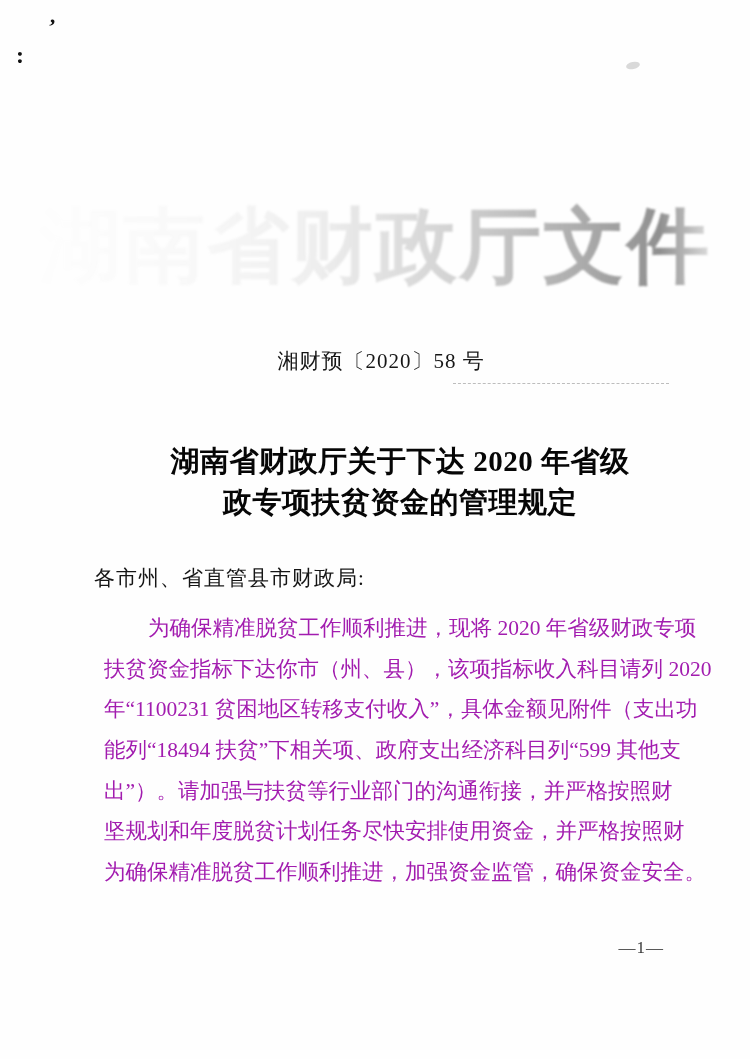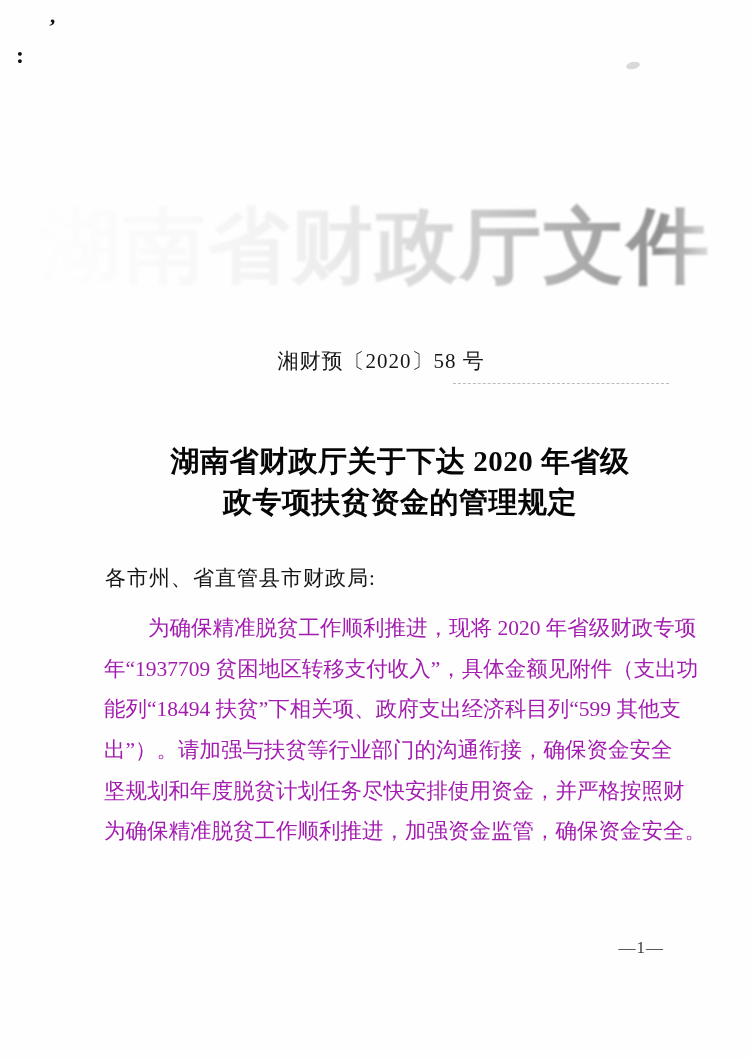--- a/index.html
+++ b/index.html
@@ -96,21 +96,21 @@
     font-weight: bold;
     line-height: 41px;
     color: #060606;
     letter-spacing: 0.5px;
     margin-left: 25px;
   }
 
   .recipient {
     position: absolute;
     top: 564px;
-    left: 105px;
+    left: 94px;
     width: 560px;
     font-size: 21px;
     color: #151515;
     letter-spacing: 1px;
   }
 
   .body-text {
     position: absolute;
     top: 611px;
     left: 104px;
@@ -158,22 +158,23 @@
 
   <div class="title">
     <div>湖南省财政厅关于下达 2020 年省级</div>
     <div>政专项扶贫资金的管理规定</div>
   </div>
 
   <div class="recipient">各市州、省直管县市财政局:</div>
 
   <div class="body-text">
     <div class="body-line first">为确保精准脱贫工作顺利推进，现将 2020 年省级财政专项</div>
-    <div class="body-line">年“1937709 贫困地区转移支付收入”，具体金额见附件（支出功</div>
+    <div class="body-line">扶贫资金指标下达你市（州、县），该项指标收入科目请列 2020</div>
+    <div class="body-line">年“1100231 贫困地区转移支付收入”，具体金额见附件（支出功</div>
     <div class="body-line">能列“18494 扶贫”下相关项、政府支出经济科目列“599 其他支</div>
-    <div class="body-line">出”）。请加强与扶贫等行业部门的沟通衔接，确保资金安全</div>
+    <div class="body-line">出”）。请加强与扶贫等行业部门的沟通衔接，并严格按照财</div>
     <div class="body-line">坚规划和年度脱贫计划任务尽快安排使用资金，并严格按照财</div>
     <div class="body-line">为确保精准脱贫工作顺利推进，加强资金监管，确保资金安全。</div>
   </div>
 
   <div class="page-number">—1—</div>
 
 </div>
 
 </body></html>

